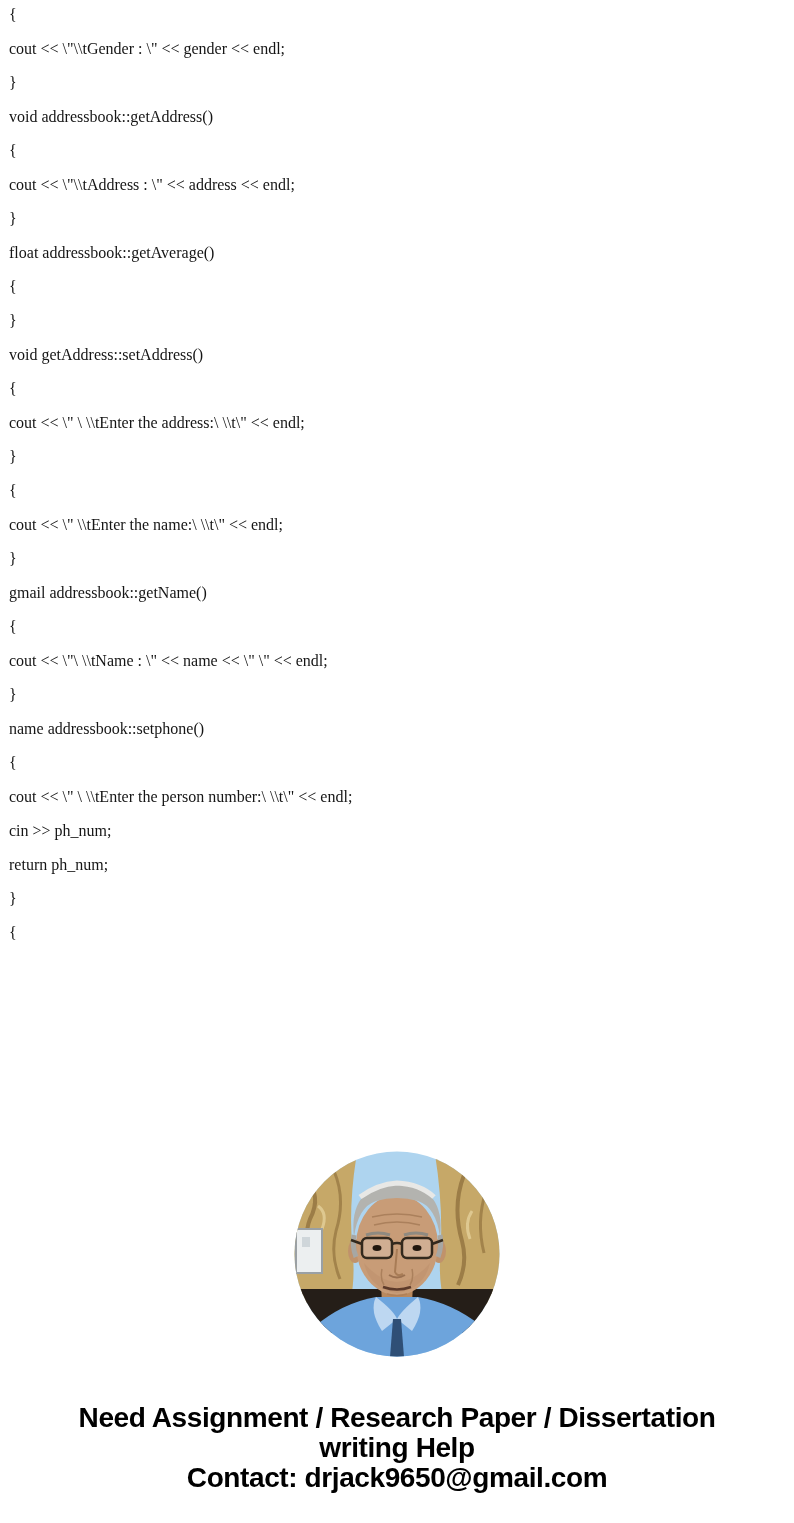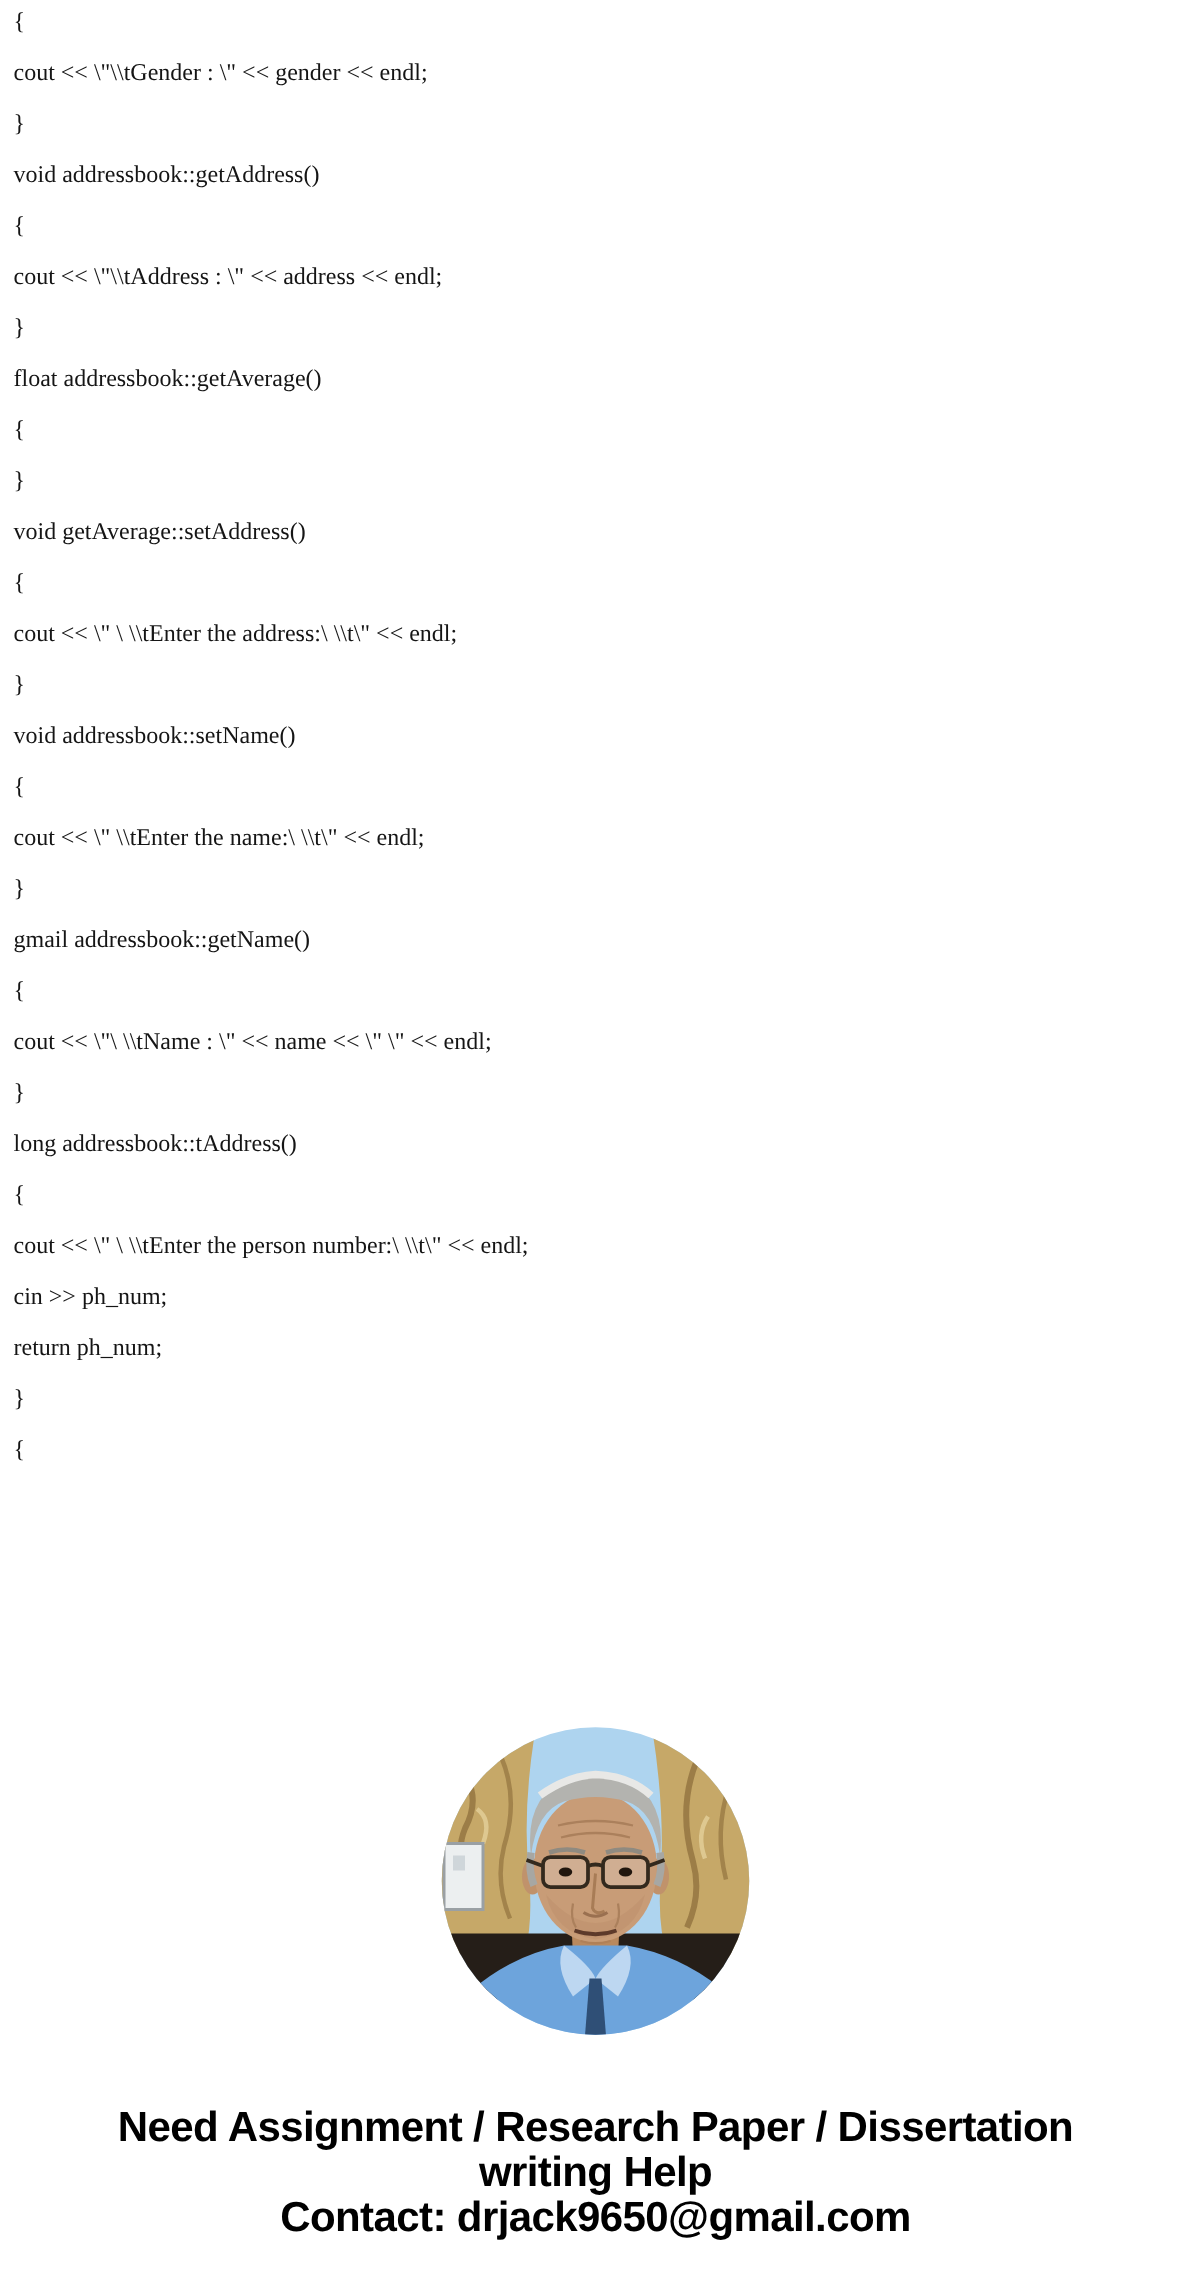--- a/index.html
+++ b/index.html
@@ -57,33 +57,32 @@
       <div class="code-line">{</div>
       <div class="code-line">cout &lt;&lt; \"\\tGender : \" &lt;&lt; gender &lt;&lt; endl;</div>
       <div class="code-line">}</div>
       <div class="code-line">void addressbook::getAddress()</div>
       <div class="code-line">{</div>
       <div class="code-line">cout &lt;&lt; \"\\tAddress : \" &lt;&lt; address &lt;&lt; endl;</div>
       <div class="code-line">}</div>
       <div class="code-line">float addressbook::getAverage()</div>
       <div class="code-line">{</div>
       <div class="code-line">}</div>
-      <div class="code-line">void getAverage::setAddress()</div>
+      <div class="code-line">void getAddress::setAddress()</div>
       <div class="code-line">{</div>
       <div class="code-line">cout &lt;&lt; \" \ \\tEnter the address:\ \\t\" &lt;&lt; endl;</div>
       <div class="code-line">}</div>
-      <div class="code-line">void addressbook::setName()</div>
       <div class="code-line">{</div>
       <div class="code-line">cout &lt;&lt; \" \\tEnter the name:\ \\t\" &lt;&lt; endl;</div>
       <div class="code-line">}</div>
       <div class="code-line">gmail addressbook::getName()</div>
       <div class="code-line">{</div>
       <div class="code-line">cout &lt;&lt; \"\ \\tName : \" &lt;&lt; name &lt;&lt; \" \" &lt;&lt; endl;</div>
       <div class="code-line">}</div>
-      <div class="code-line">long addressbook::tAddress()</div>
+      <div class="code-line">name addressbook::setphone()</div>
       <div class="code-line">{</div>
       <div class="code-line">cout &lt;&lt; \" \ \\tEnter the person number:\ \\t\" &lt;&lt; endl;</div>
       <div class="code-line">cin &gt;&gt; ph_num;</div>
       <div class="code-line">return ph_num;</div>
       <div class="code-line">}</div>
       <div class="code-line">{</div>
     </div>
 
   <div class="avatar">
     <svg width="206" height="206" viewBox="0 0 206 206">

